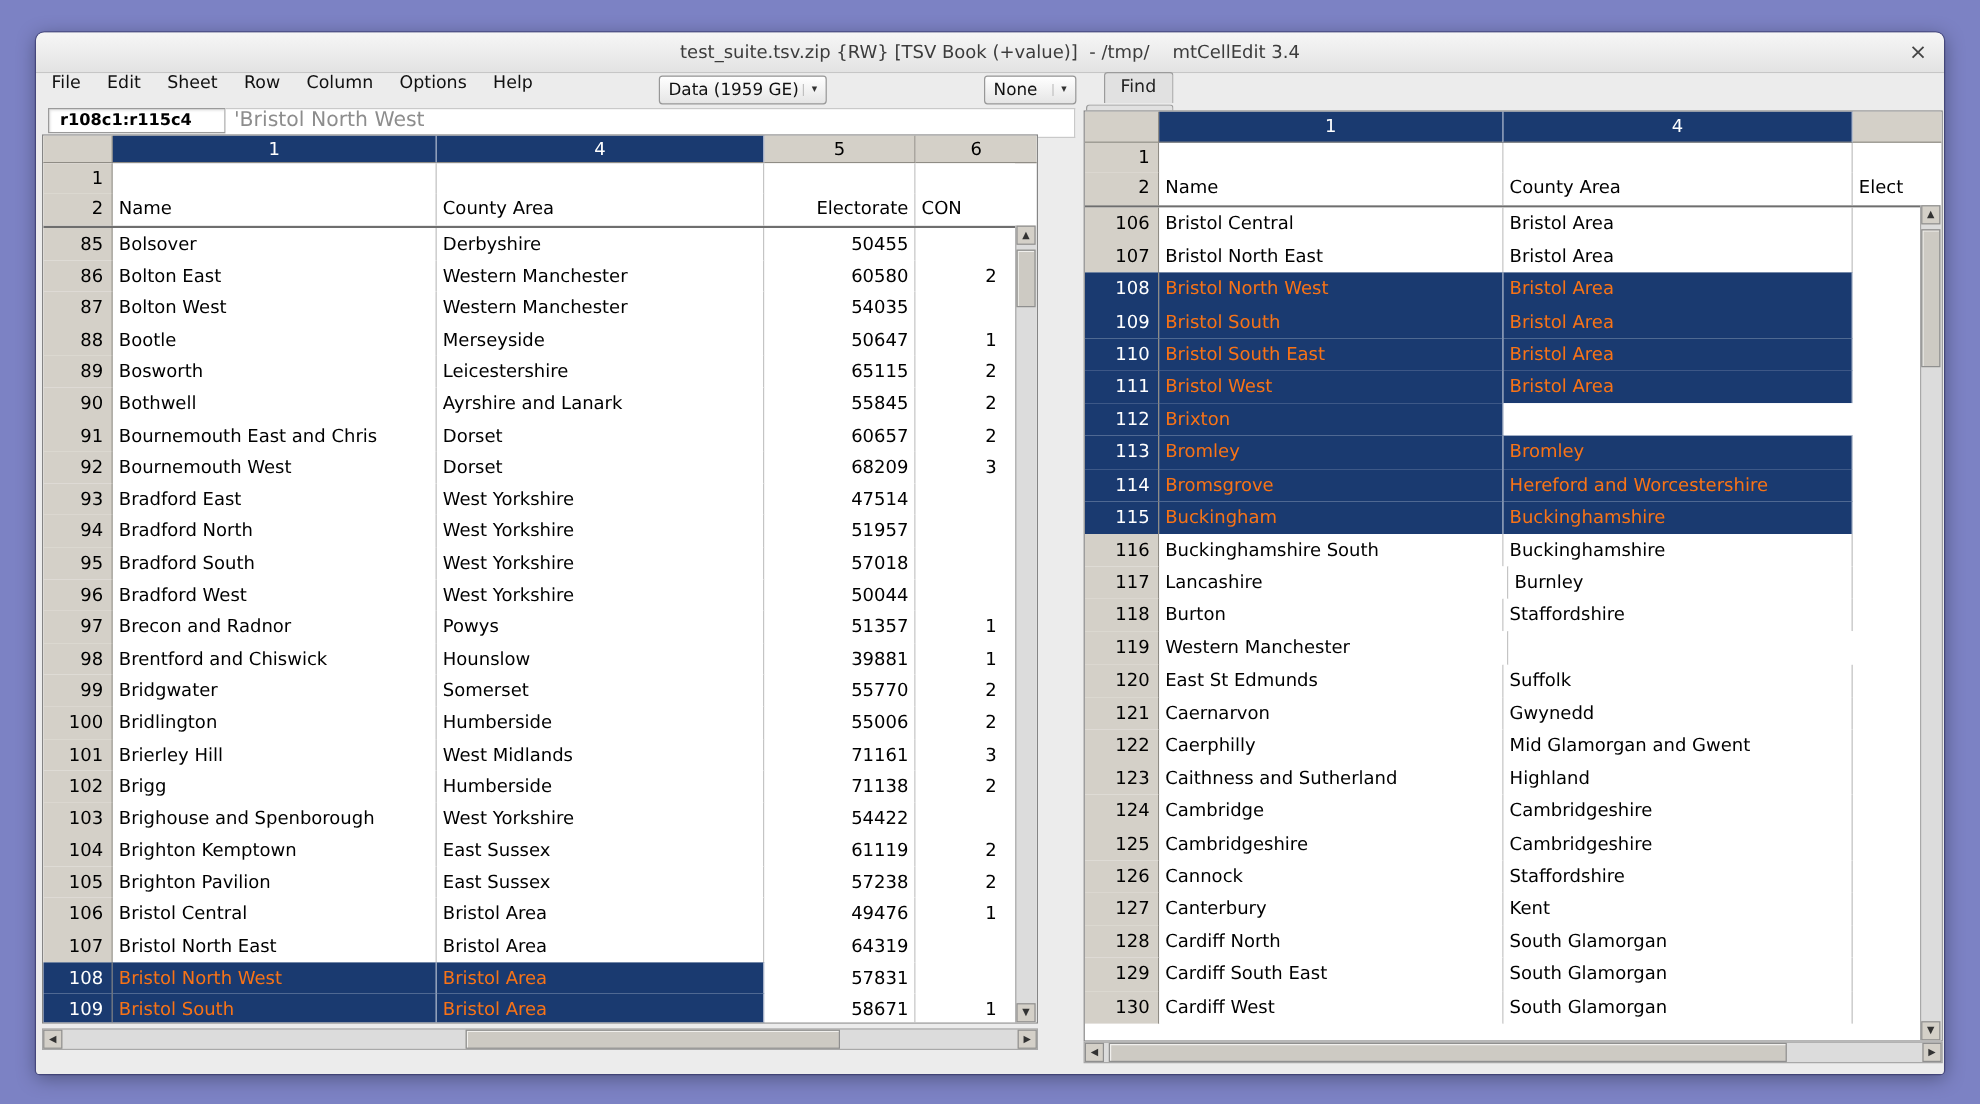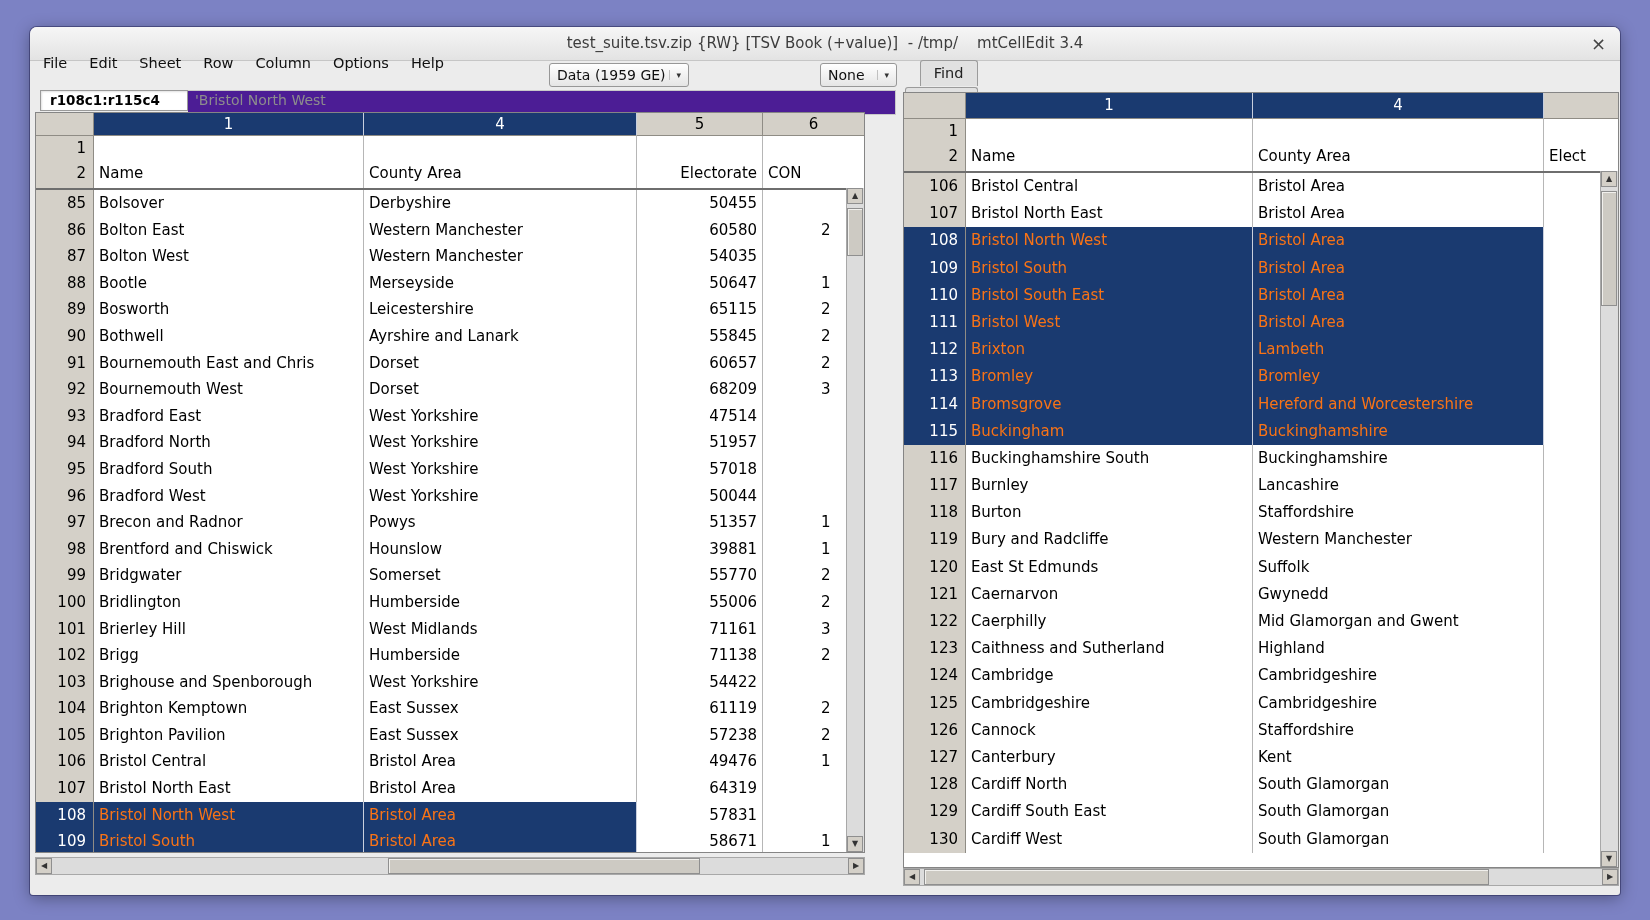--- a/index.html
+++ b/index.html
@@ -15,40 +15,40 @@
   }
   
   .titlebar{
     position:absolute;left:0;top:0;right:0;height:33px;
     background:linear-gradient(#f6f6f6,#e3e3e3);
     border-bottom:1px solid #c6c6c6;border-radius:7px 7px 0 0;
   }
   .title{width:100%;text-align:center;line-height:33px;font-size:15px;font-weight:normal;color:#3c3c3c;white-space:pre;overflow:hidden;}
   .closebtn{position:absolute;right:14px;top:0;line-height:33px;font-size:18px;color:#444;}
   
-  .menubar{position:absolute;left:2px;top:33px;width:868px;height:18px;display:flex;align-items:flex-end;}
+  .menubar{position:absolute;left:2px;top:33px;width:868px;height:18px;display:flex;align-items:center;}
   .menu-item{padding:0 11px;font-size:14.5px;line-height:29px;color:#101010;}
   .combo{
     position:absolute;height:24px;display:flex;align-items:center;box-sizing:border-box;
     background:linear-gradient(#ffffff,#e5e5e5);border:1px solid #979797;border-radius:3px;
     font-size:14px;color:#101010;padding:0 7px;
   }
   .combo .arrow{margin-left:auto;padding-left:6px;border-left:1px solid #c0c0c0;font-size:9px;color:#333;}
   #combo-sheet{left:519px;top:36px;width:140px;}
   #combo-graph{left:790px;top:36px;width:77px;}
   
   .cellref{
     position:absolute;left:10px;top:63px;width:148px;height:21px;box-sizing:border-box;
     background:#fff;border:1px solid #9a9a9a;box-shadow:inset 1px 1px 2px rgba(0,0,0,.12);
     font-size:13.5px;line-height:19px;padding-left:9px;color:#000;font-weight:bold;
   }
   .formula{
     position:absolute;left:158px;top:63px;width:708px;height:25px;box-sizing:border-box;
-    background:#4c1d95;border:1px solid #c9c9c9;border-left:none;
-    font-size:14px;line-height:19px;padding-left:7px;color:#8d8d8d;white-space:pre;overflow:hidden;
+    background:#ffffff;border:1px solid #c9c9c9;border-left:none;
+    font-size:17px;line-height:19px;padding-left:7px;color:#8d8d8d;white-space:pre;overflow:hidden;
   }
   
   .tabbar{position:absolute;left:873px;top:33px;height:32px;display:flex;align-items:flex-end;gap:1px;flex-direction:column;}
   .tab{
     padding:4px 13px 5px 13px;font-size:14.5px;color:#222;
     background:#e1e1e1;border:1px solid #9b9b9b;border-bottom:none;border-radius:3px 3px 0 0;
   }
   .tab.active{background:#fde047;padding-bottom:6px;}
   .tab:last-child{margin-left:7px;}
   
@@ -444,21 +444,20 @@
         </div>
         <div class="rrow rdata sel">
           <div class="cell c-num">111</div>
           <div class="cell c-name">Bristol West</div>
           <div class="cell c-county">Bristol Area</div>
           <div class="cell c-elect"></div>
         </div>
         <div class="rrow rdata sel">
           <div class="cell c-num">112</div>
           <div class="cell c-name">Brixton</div>
-          <div class="cell c-county">Lambeth</div>
           <div class="cell c-elect"></div>
         </div>
         <div class="rrow rdata sel">
           <div class="cell c-num">113</div>
           <div class="cell c-name">Bromley</div>
           <div class="cell c-county">Bromley</div>
           <div class="cell c-elect"></div>
         </div>
         <div class="rrow rdata sel">
           <div class="cell c-num">114</div>
@@ -473,33 +472,32 @@
           <div class="cell c-elect"></div>
         </div>
         <div class="rrow rdata">
           <div class="cell c-num">116</div>
           <div class="cell c-name">Buckinghamshire South</div>
           <div class="cell c-county">Buckinghamshire</div>
           <div class="cell c-elect"></div>
         </div>
         <div class="rrow rdata">
           <div class="cell c-num">117</div>
+          <div class="cell c-county">Lancashire</div>
           <div class="cell c-name">Burnley</div>
-          <div class="cell c-county">Lancashire</div>
           <div class="cell c-elect"></div>
         </div>
         <div class="rrow rdata">
           <div class="cell c-num">118</div>
           <div class="cell c-name">Burton</div>
           <div class="cell c-county">Staffordshire</div>
           <div class="cell c-elect"></div>
         </div>
         <div class="rrow rdata">
           <div class="cell c-num">119</div>
-          <div class="cell c-name">Bury and Radcliffe</div>
           <div class="cell c-county">Western Manchester</div>
           <div class="cell c-elect"></div>
         </div>
         <div class="rrow rdata">
           <div class="cell c-num">120</div>
           <div class="cell c-name">East St Edmunds</div>
           <div class="cell c-county">Suffolk</div>
           <div class="cell c-elect"></div>
         </div>
         <div class="rrow rdata">

